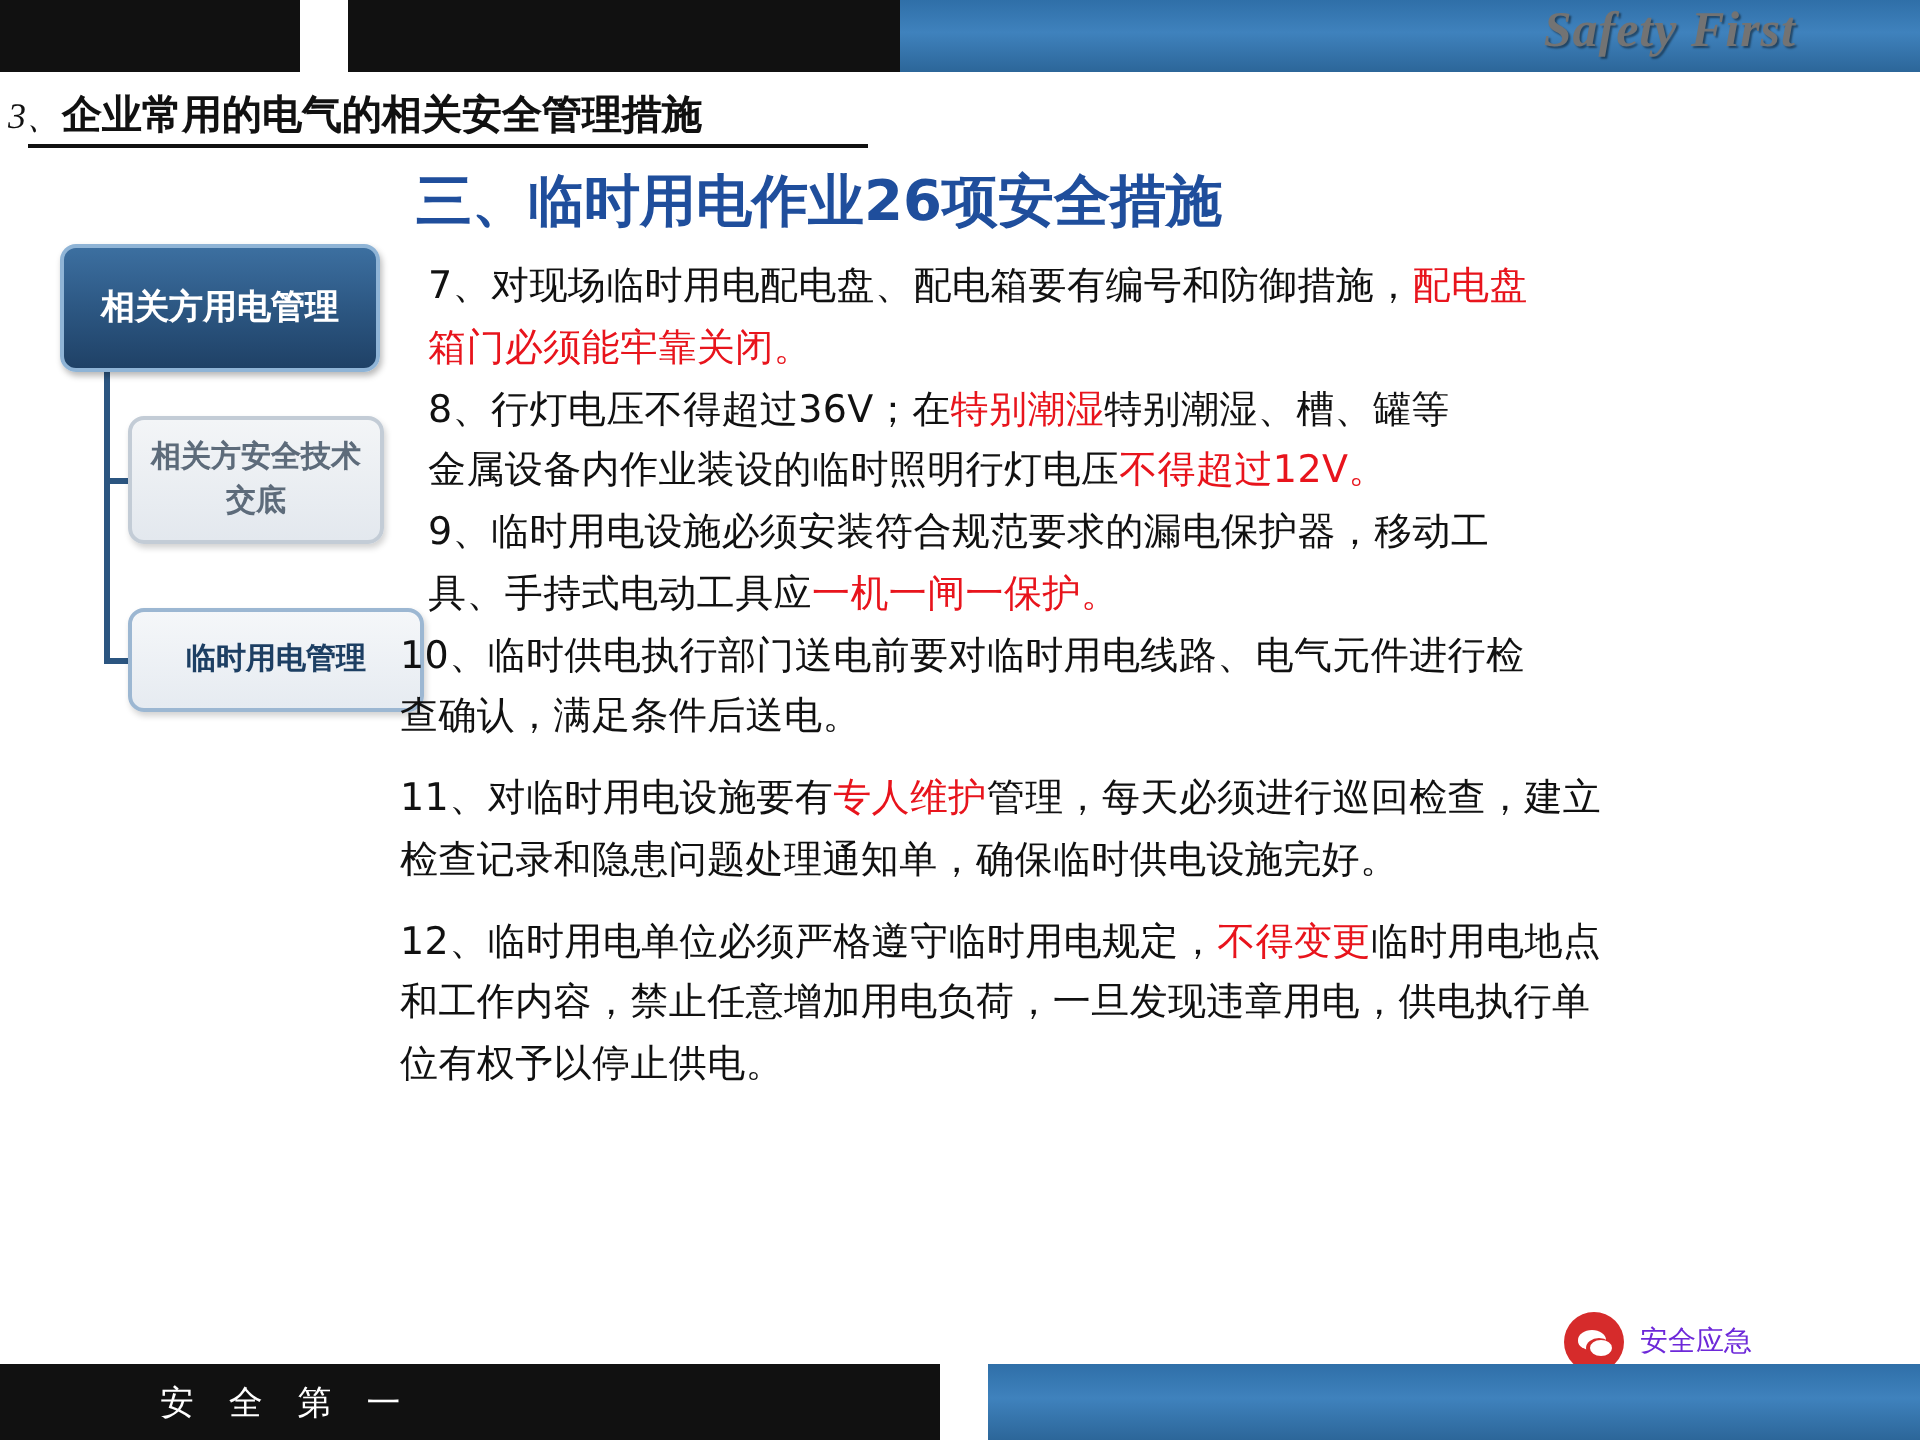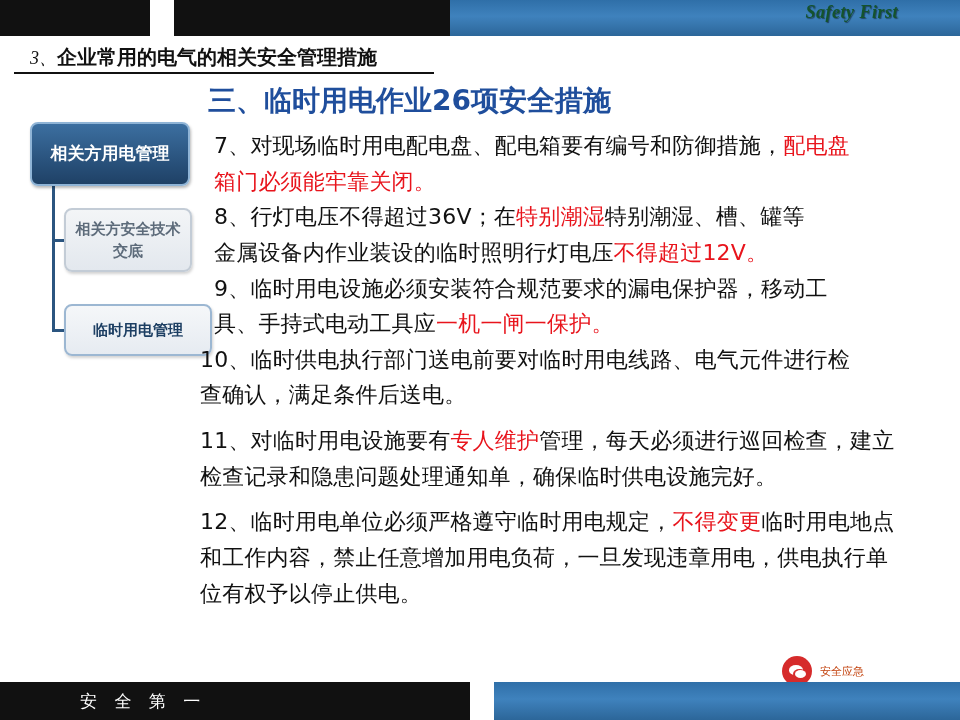--- a/index.html
+++ b/index.html
@@ -50,33 +50,33 @@
   .topbar-seg-d {
     position: absolute;
     left: 450px; top: 0;
     width: 510px; height: 36px;
     background: linear-gradient(180deg,#2f6fa8 0%,#3f82bd 45%,#2c6699 100%);
   }
   .topbar-title {
     position: absolute;
     right: 62px;
     top: 2px;
-    color: #14532d;
-    font-size: 18px;
+    color: #737373;
+    font-size: 25px;
     font-weight: bold;
     font-style: italic;
     font-family: "Liberation Serif", serif;
     letter-spacing: 0.5px;
     text-shadow: 1px 1px 1px rgba(0,0,0,0.45);
   }
 
   
   .section-head {
     position: absolute;
-    left: 30px;
+    left: 4px;
     top: 44px;
     font-size: 20px;
     color: #111111;
     font-family: "DejaVu Sans", sans-serif;
     font-weight: bold;
     white-space: nowrap;
   }
   .section-head .num {
     font-family: "Liberation Serif", serif;
     font-style: italic;
@@ -181,21 +181,21 @@
   }
   .content-title {
     color: #1f4e9c;
     font-size: 28px;
     font-weight: bold;
     margin: 0 0 8px 0;
     padding-left: 8px;
     font-family: "DejaVu Sans", sans-serif;
   }
   .para {
-    font-size: 22px;
+    font-size: 19px;
     color: #111111;
     line-height: 1.62;
     margin: 0 0 2px 0;
     font-family: "DejaVu Sans", sans-serif;
     letter-spacing: 0.2px;
   }
   .para.indent { text-indent: 0; padding-left: 14px; }
   .para.tight { margin-bottom: 0px; }
   .para.gap { margin-top: 10px; }
   .hl { color: #e8141c; }
@@ -265,22 +265,22 @@
   .wechat-logo::after {
     content: "";
     position: absolute;
     left: 13px; top: 14px;
     width: 11px; height: 8px;
     background: #ffffff;
     border-radius: 50%;
     box-shadow: -1px 0 0 1px #d62b2b;
   }
   .wechat-name {
-    color: #c2410c;
-    font-size: 11px;
+    color: #6d28d9;
+    font-size: 14px;
     font-family: "DejaVu Sans", sans-serif;
   }
 </style>
 </head>
 <body>
 
 <div class="slide">
 
   <div class="topbar">
     <div class="topbar-seg-a"></div>

